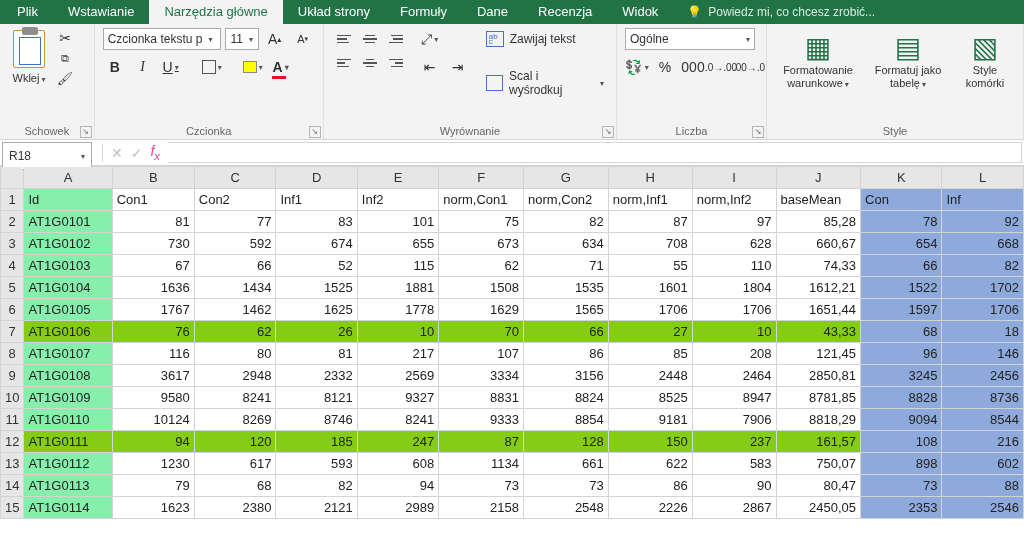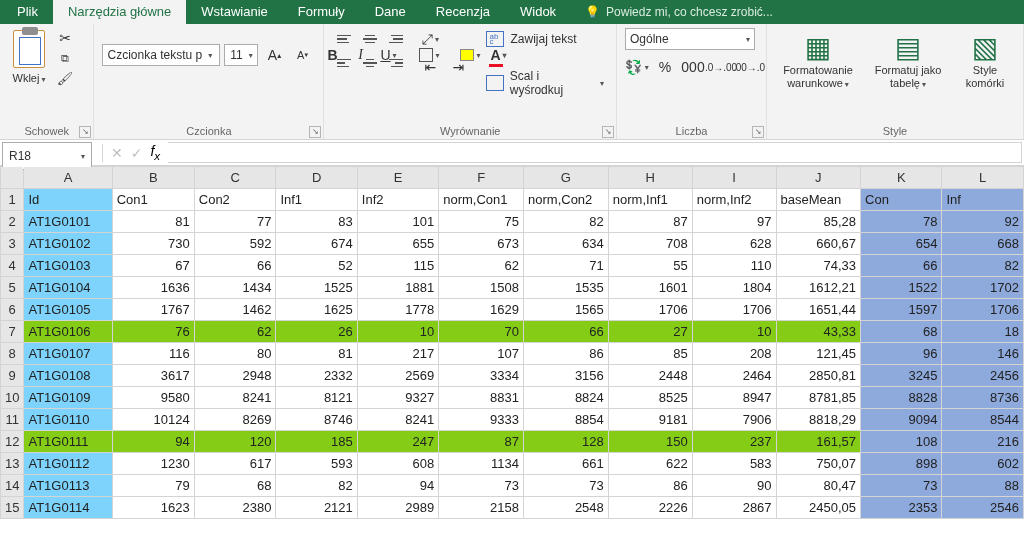--- a/index.html
+++ b/index.html
@@ -30,21 +30,21 @@
   .paste-icon::before{content:"";position:absolute;top:-4px;left:8px;width:16px;height:8px;background:#8e8e8e;border-radius:2px;}
   .paste-icon::after{content:"";position:absolute;top:6px;left:5px;width:20px;height:26px;background:#fff;border:1px solid #4472c4;}
   .small-label{font-size:11px;color:#333;margin-top:4px;}
   .dd{font-size:8px;color:#555;margin-left:2px;}
   .mini-icons{display:flex;flex-direction:column;gap:4px;margin-left:2px;margin-top:2px;}
   .mini{width:18px;height:16px;display:flex;align-items:center;justify-content:center;font-size:14px;color:#444;}
   .scissors{color:#333;}
   .copy{font-size:11px;}
   .brush{font-size:13px;}
 
-  .font-controls{display:flex;flex-direction:row;gap:6px;margin-top:16px;}
+  .font-controls{display:flex;flex-direction:column;gap:6px;}
   .row{display:flex;gap:4px;align-items:center;}
   .combo{height:22px;border:1px solid #ababab;background:#fff;display:flex;align-items:center;padding:0 4px;font-size:12px;color:#333;}
   .combo .dd{margin-left:6px;}
   .fname{width:118px;}
   .fsize{width:34px;justify-content:center;}
   .ibtn{width:24px;height:22px;display:flex;align-items:center;justify-content:center;border:1px solid transparent;font-size:14px;color:#333;}
   .bold{font-weight:bold;}
   .ital{font-style:italic;font-family:Georgia,serif;}
   .under{text-decoration:underline;}
   .grow{font-size:14px;} .shrink{font-size:11px;}
@@ -70,49 +70,50 @@
   .style-btn{display:flex;flex-direction:column;align-items:center;width:86px;padding-top:2px;}
   .style-ic{width:36px;height:34px;display:flex;align-items:center;justify-content:center;font-size:28px;color:#217346;}
   .style-lbl{font-size:11px;text-align:center;line-height:13px;color:#333;}
 
   
   .fbar{height:26px;border-bottom:1px solid #d4d4d4;display:flex;align-items:stretch;background:#fff;}
   .namebox{width:90px;border:1px solid #ababab;margin:2px;display:flex;align-items:center;padding:13px 6px;font-size:12px;color:#333;background:#fff;}
   .namebox .dd{margin-left:auto;}
   .fx-controls{display:flex;align-items:center;gap:8px;padding:0 8px;color:#bfbfbf;font-size:14px;}
   .fx-controls .sep{width:1px;height:18px;background:#d4d4d4;}
-  .fx-lbl{font-style:italic;color:#000000;}
+  .fx-lbl{font-style:italic;color:#ec4899;}
   .formula-input{flex:1;border:1px solid #d4d4d4;border-left:none;margin:2px 2px 2px 0;}
 
   
   .sheet{overflow:hidden;}
   table{border-collapse:collapse;table-layout:fixed;background:#fff;}
   th,td{border:1px solid #d4d4d4;height:22px;font-size:13px;padding:0 4px;white-space:nowrap;overflow:hidden;}
   th{background:#e6e6e6;font-weight:normal;color:#333;text-align:center;position:relative;}
   th.corner{background:#e6e6e6;width:22px;}
   th.rowhead{background:#e6e6e6;width:22px;text-align:center;}
   col.cA{width:90px;} col.cstd{width:86px;}
   td.num{text-align:right;}
   td.txt{text-align:left;}
   .hdrrow td{text-align:left;}
-  .colA{background:#7dd3fc;}          
+  .colA{background:#86efac;}          
   .colKL{background:#8ea9db;}         
   .hl td{background:#84cc16;}         
   .hl td.colKL{background:#8ea9db;}
   .hl th.rowhead{background:#e6e6e6;}
   .hdrrow .colA,.hdrrow .colKL{font-weight:normal;}
 
 </style>
 </head>
 <body>
 
 <div class="tabs">
   <div class="tab">Plik</div>
+  <div class="tab">Wstawianie</div>
   <div class="tab active">Narzędzia główne</div>
-  <div class="tab">Wstawianie</div>
+  <div class="tab">Układ strony</div>
   <div class="tab">Formuły</div>
   <div class="tab">Dane</div>
   <div class="tab">Recenzja</div>
   <div class="tab">Widok</div>
   <div class="tellme">
     <span class="bulb">💡</span>
     <span>Powiedz mi, co chcesz zrobić...</span>
   </div>
 </div>
 

